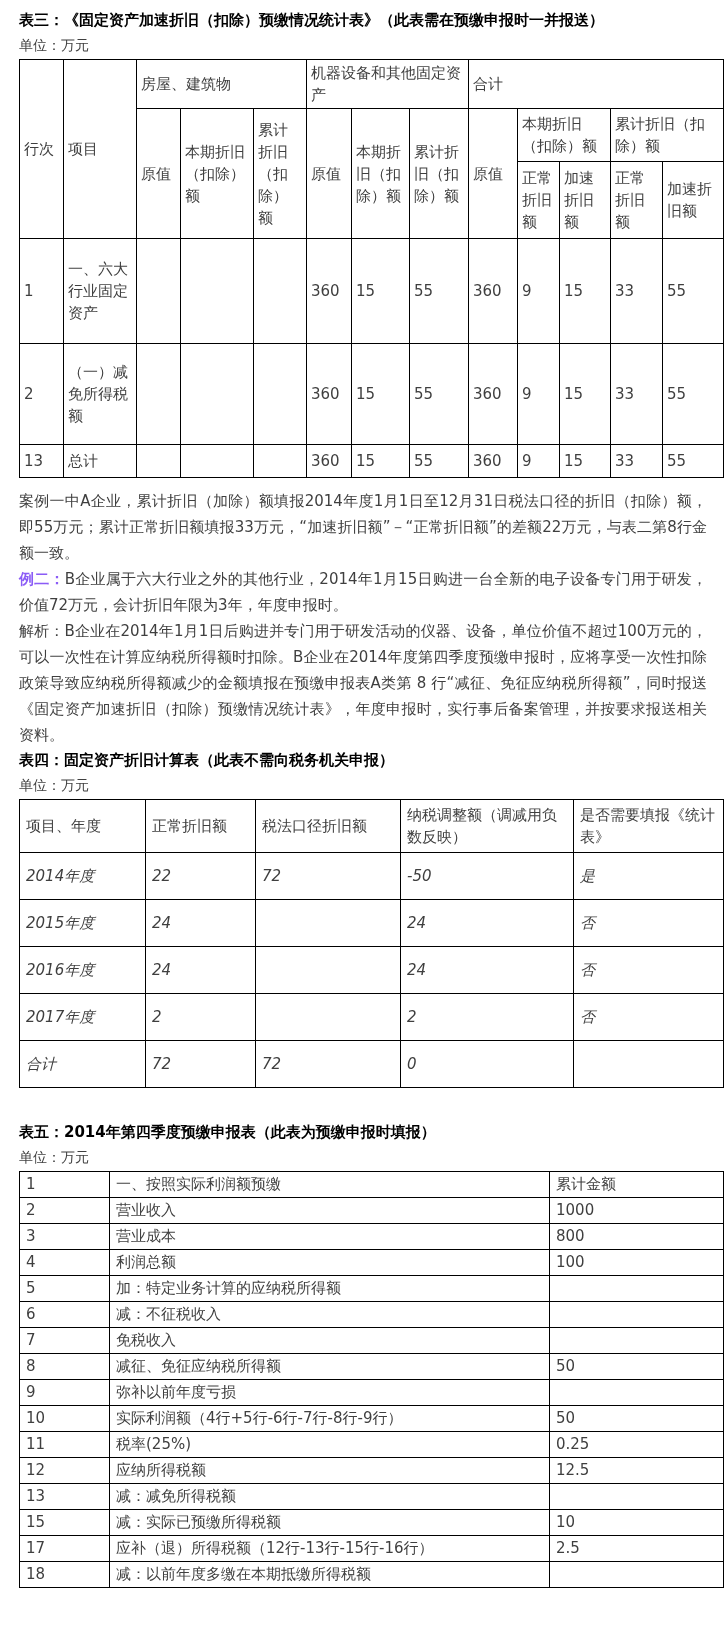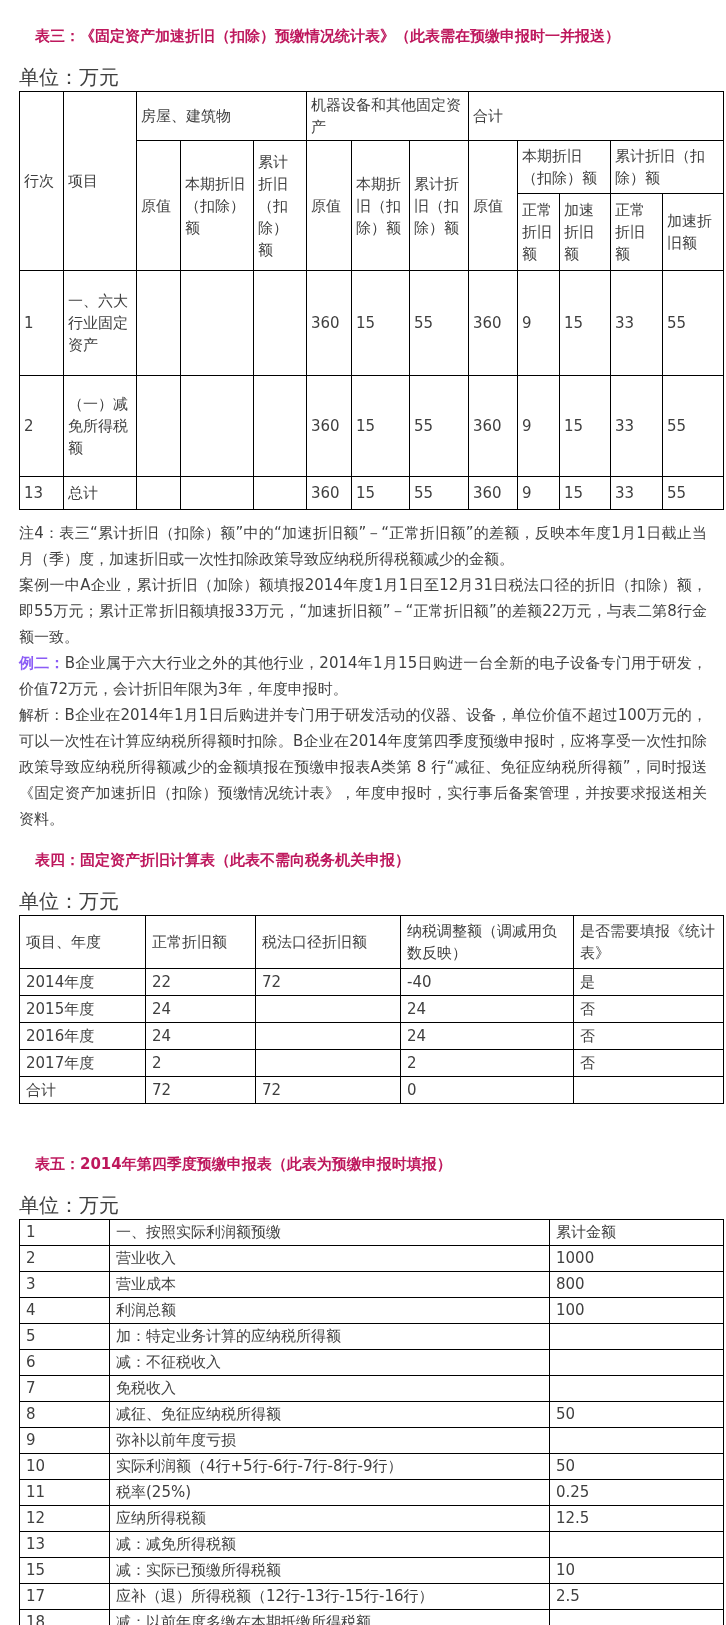--- a/index.html
+++ b/index.html
@@ -7,26 +7,26 @@
     width: 726px;
     font-family: "DejaVu Sans", "Liberation Sans", sans-serif;
     color: #3f3f3f;
     -webkit-font-smoothing: none;
   }
   .page { padding: 8px 19px 30px 19px; }
 
   .doc-title {
     font-size: 15px;
     font-weight: bold;
-    color: #be185d;
+    color: #000000;
     line-height: 25px;
-    margin: 16px;
+    margin: 0;
   }
   .unit-line {
-    font-size: 20px;
+    font-size: 14px;
     line-height: 24px;
     margin: 0 0 2px 0;
   }
   .para {
     font-size: 15px;
     line-height: 26px;
     margin: 0;
     text-align: justify;
   }
   .para .bold-lead { font-weight: bold; color: #8b5cf6; }
@@ -54,21 +54,21 @@
   
   #table3 tr.h1 th { height: 40px; vertical-align: middle; }
   #table3 tr.h2 th { height: 48px; }
   #table3 tr.h3 th { height: 72px; }
   #table3 tr.r1 td { height: 100px; }
   #table3 tr.r2 td { height: 96px; }
   #table3 tr.r3 td { height: 28px; }
 
   
   #table4 tr.h th { height: 48px; vertical-align: middle; padding: 2px 6px; }
-  #table4 td { height: 24px; padding: 1px 6px; }
+  #table4 td { height: 24px; padding: 11px 6px; font-style: italic; }
 
   
   #table5 td { height: 23px; padding: 1px 6px; line-height: 21px; }
 </style>
 </head>
 <body>
 
 <div class="page">
 
   <p class="doc-title">表三：《固定资产加速折旧（扣除）预缴情况统计表》（此表需在预缴申报时一并报送）</p>
@@ -158,21 +158,20 @@
       <td>9</td>
       <td>15</td>
       <td>33</td>
       <td>55</td>
     </tr>
   </tbody>
     </table>
 
   <div class="spacer-sm"></div>
 
-  <p class="para">注4：表三“累计折旧（扣除）额”中的“加速折旧额”－“正常折旧额”的差额，反映本年度1月1日截止当月（季）度，加速折旧或一次性扣除政策导致应纳税所得税额减少的金额。</p>
   <p class="para">案例一中A企业，累计折旧（加除）额填报2014年度1月1日至12月31日税法口径的折旧（扣除）额，即55万元；累计正常折旧额填报33万元，“加速折旧额”－“正常折旧额”的差额22万元，与表二第8行金额一致。</p>
   <p class="para"><span class="bold-lead">例二：</span><span>B企业属于六大行业之外的其他行业，2014年1月15日购进一台全新的电子设备专门用于研发，价值72万元，会计折旧年限为3年，年度申报时。</span></p>
   <p class="para">解析：B企业在2014年1月1日后购进并专门用于研发活动的仪器、设备，单位价值不超过100万元的，可以一次性在计算应纳税所得额时扣除。B企业在2014年度第四季度预缴申报时，应将享受一次性扣除政策导致应纳税所得额减少的金额填报在预缴申报表A类第 8 行“减征、免征应纳税所得额”，同时报送《固定资产加速折旧（扣除）预缴情况统计表》，年度申报时，实行事后备案管理，并按要求报送相关资料。</p>
 
   <p class="doc-title">表四：固定资产折旧计算表（此表不需向税务机关申报）</p>
   <p class="unit-line">单位：万元</p>
 
   <table id="table4">
     <colgroup>
       <col style="width:126px">
@@ -186,21 +185,21 @@
       <th>项目、年度</th>
       <th>正常折旧额</th>
       <th>税法口径折旧额</th>
       <th>纳税调整额（调减用负数反映）</th>
       <th>是否需要填报《统计表》</th>
     </tr>
     <tr>
       <td>2014年度</td>
       <td>22</td>
       <td>72</td>
-      <td>-40</td>
+      <td>-50</td>
       <td>是</td>
     </tr>
     <tr>
       <td>2015年度</td>
       <td>24</td>
       <td></td>
       <td>24</td>
       <td>否</td>
     </tr>
     <tr>

